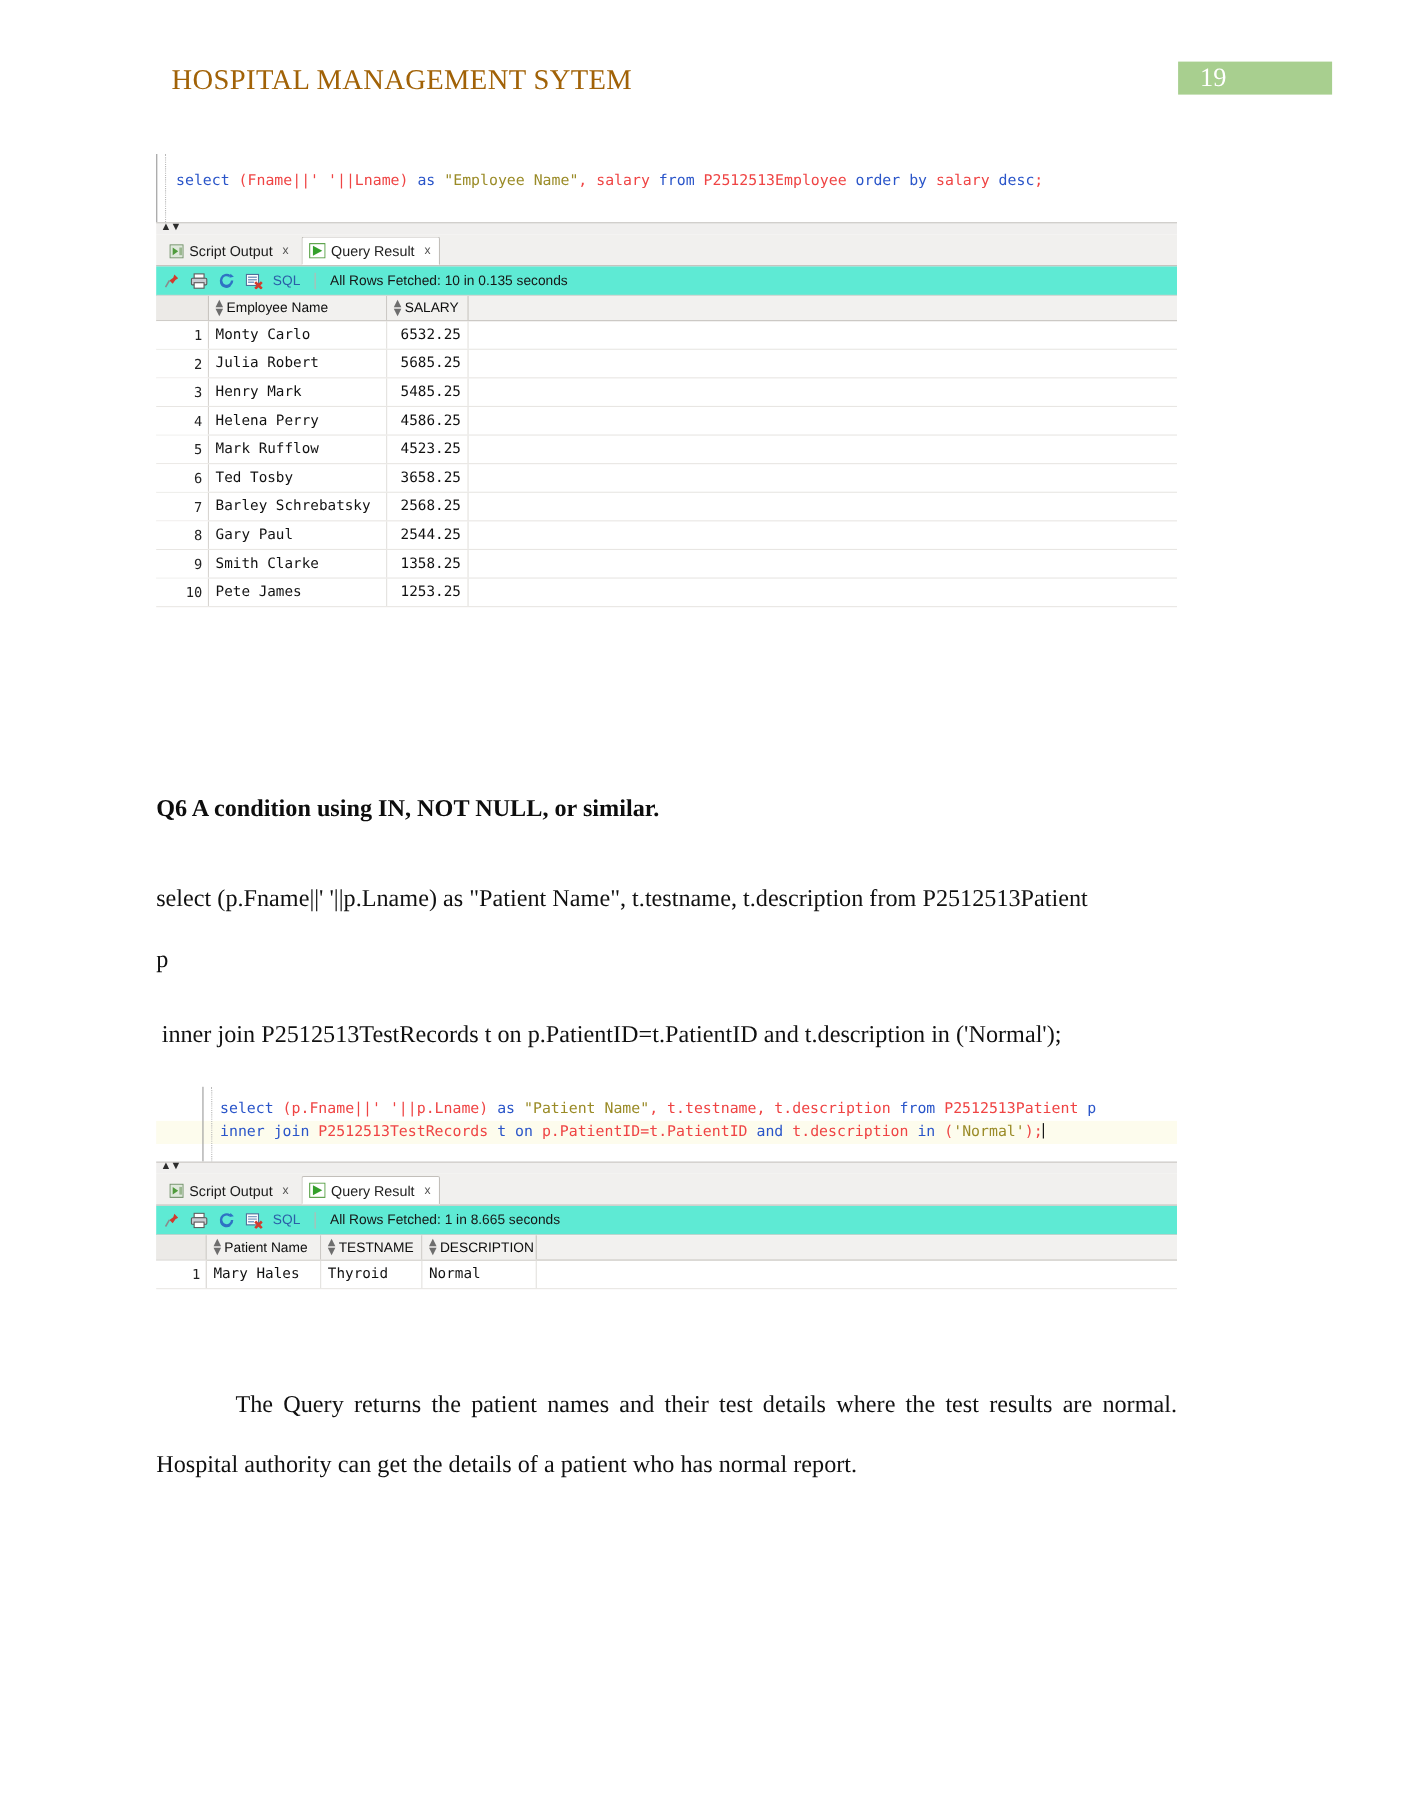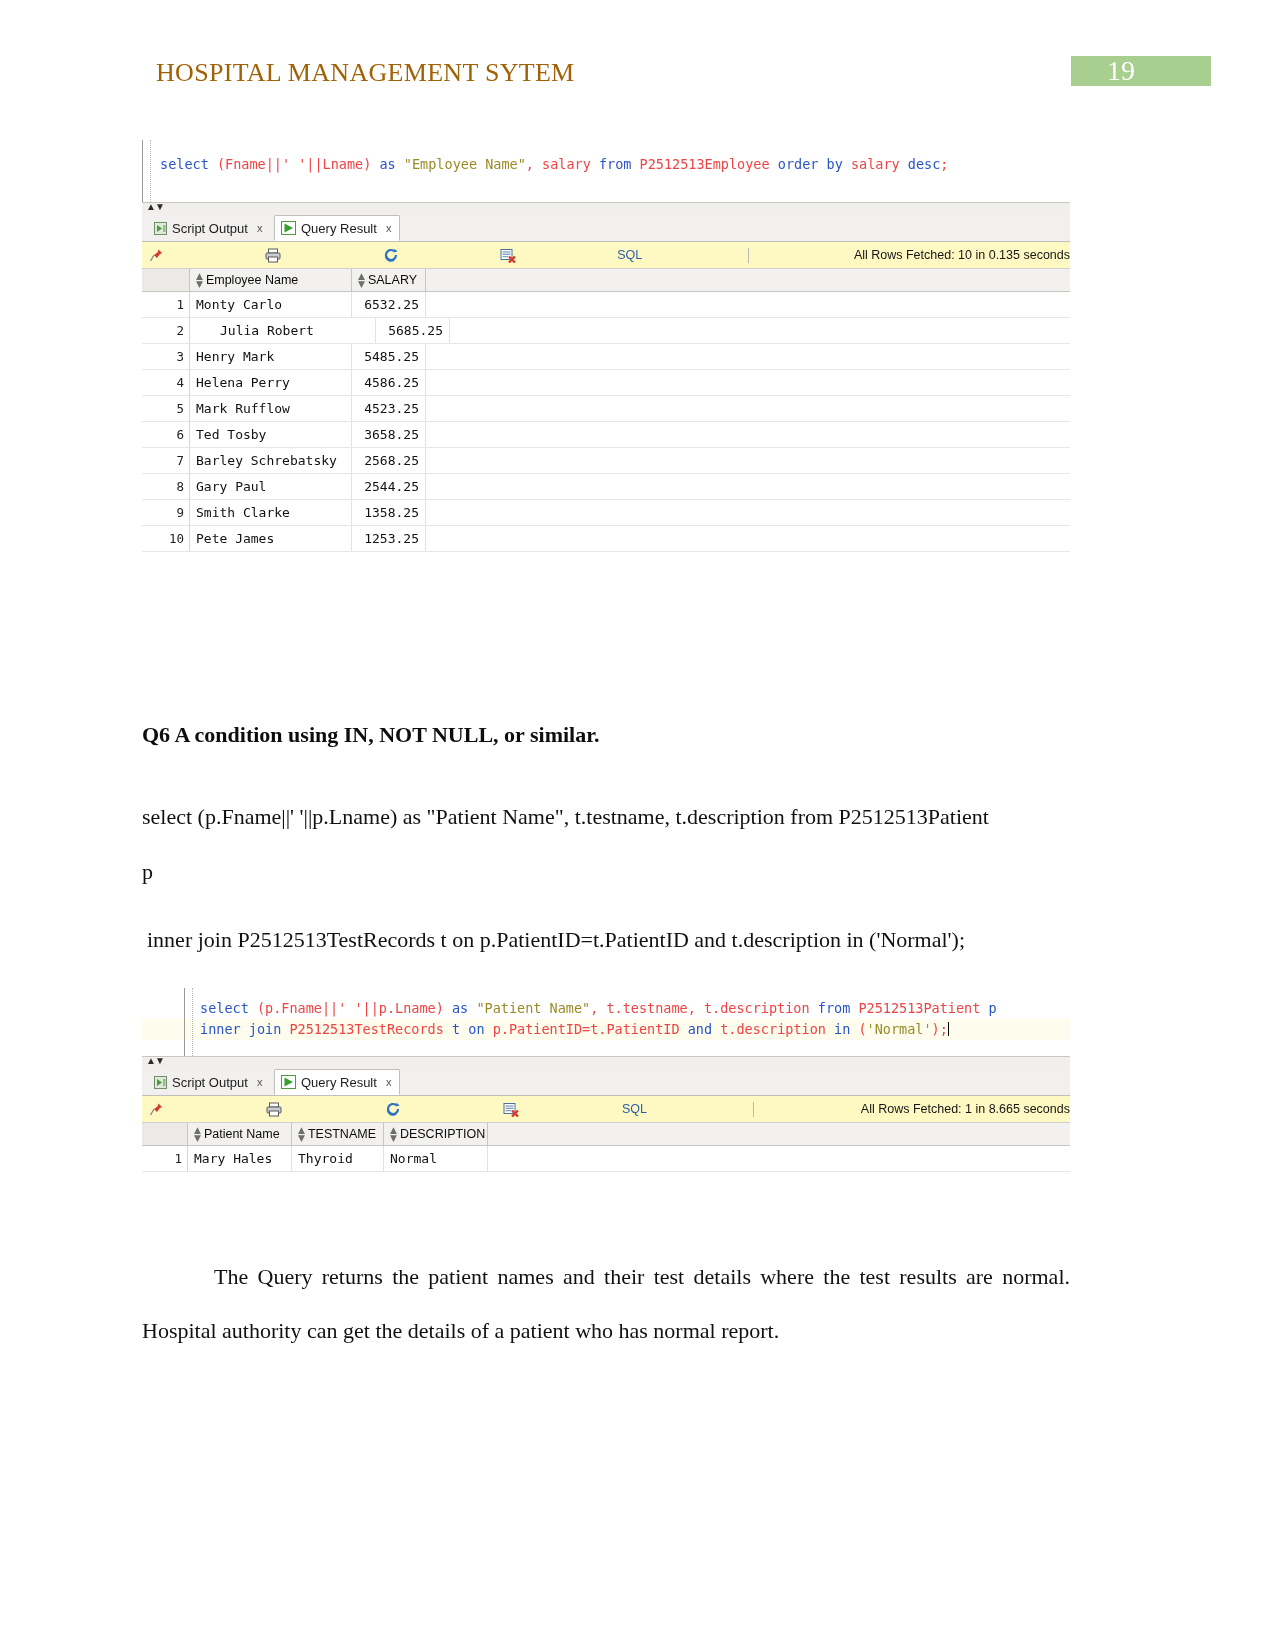--- a/index.html
+++ b/index.html
@@ -42,24 +42,24 @@
   }
   .page-number-badge {
     position: absolute;
     right: 64px;
     top: -2px;
     width: 140px;
     height: 30px;
     background: #a8cf8f;
     color: #ffffff;
     font-family: "Liberation Serif", serif;
-    font-size: 28px;
+    font-size: 24px;
     line-height: 30px;
     text-align: left;
-    padding-left: 36px;
+    padding-left: 20px;
     box-sizing: border-box;
   }
 
   
   .sqldev {
     position: absolute;
     background: #ffffff;
   }
   .code-editor {
     background: #ffffff;
@@ -148,31 +148,30 @@
     border-radius: 2px 2px 0 0;
   }
   .tab .tab-close {
     font-size: 11px;
     color: #555;
     margin-left: 4px;
   }
 
   .toolbar {
     height: 27px;
-    background: #fef9c3;
+    background: #5eead4;
     border-bottom: 1px solid #d3d0cb;
     display: flex;
     align-items: center;
     gap: 9px;
     padding-left: 7px;
     font-family: "Liberation Sans", sans-serif;
     font-size: 12.5px;
     color: #1c1c1c;
     box-sizing: border-box;
-    justify-content: space-between;
   }
   .toolbar .sep {
     width: 1px;
     height: 15px;
     background: #bbb7b1;
     margin: 0 4px;
   }
   .toolbar .sql-label {
     color: #2b5fa8;
     font-size: 12.5px;
@@ -369,21 +368,21 @@
             <span>SALARY</span>
           </div>
         </div>
         <div class="grid-row">
           <div class="cell rowhdr" style="width: 48px;">1</div>
           <div class="cell" style="width: 162px;">Monty Carlo</div>
           <div class="cell num" style="width: 74px;">6532.25</div>
         </div>
         <div class="grid-row">
           <div class="cell rowhdr" style="width: 48px;">2</div>
-          <div class="cell" style="width: 162px; margin-left: 24px;">Julia Robert</div>
+          <div class="cell" style="width: 162px;">Julia Robert</div>
           <div class="cell num" style="width: 74px;">5685.25</div>
         </div>
         <div class="grid-row">
           <div class="cell rowhdr" style="width: 48px;">3</div>
           <div class="cell" style="width: 162px;">Henry Mark</div>
           <div class="cell num" style="width: 74px;">5485.25</div>
         </div>
         <div class="grid-row">
           <div class="cell rowhdr" style="width: 48px;">4</div>
           <div class="cell" style="width: 162px;">Helena Perry</div>

